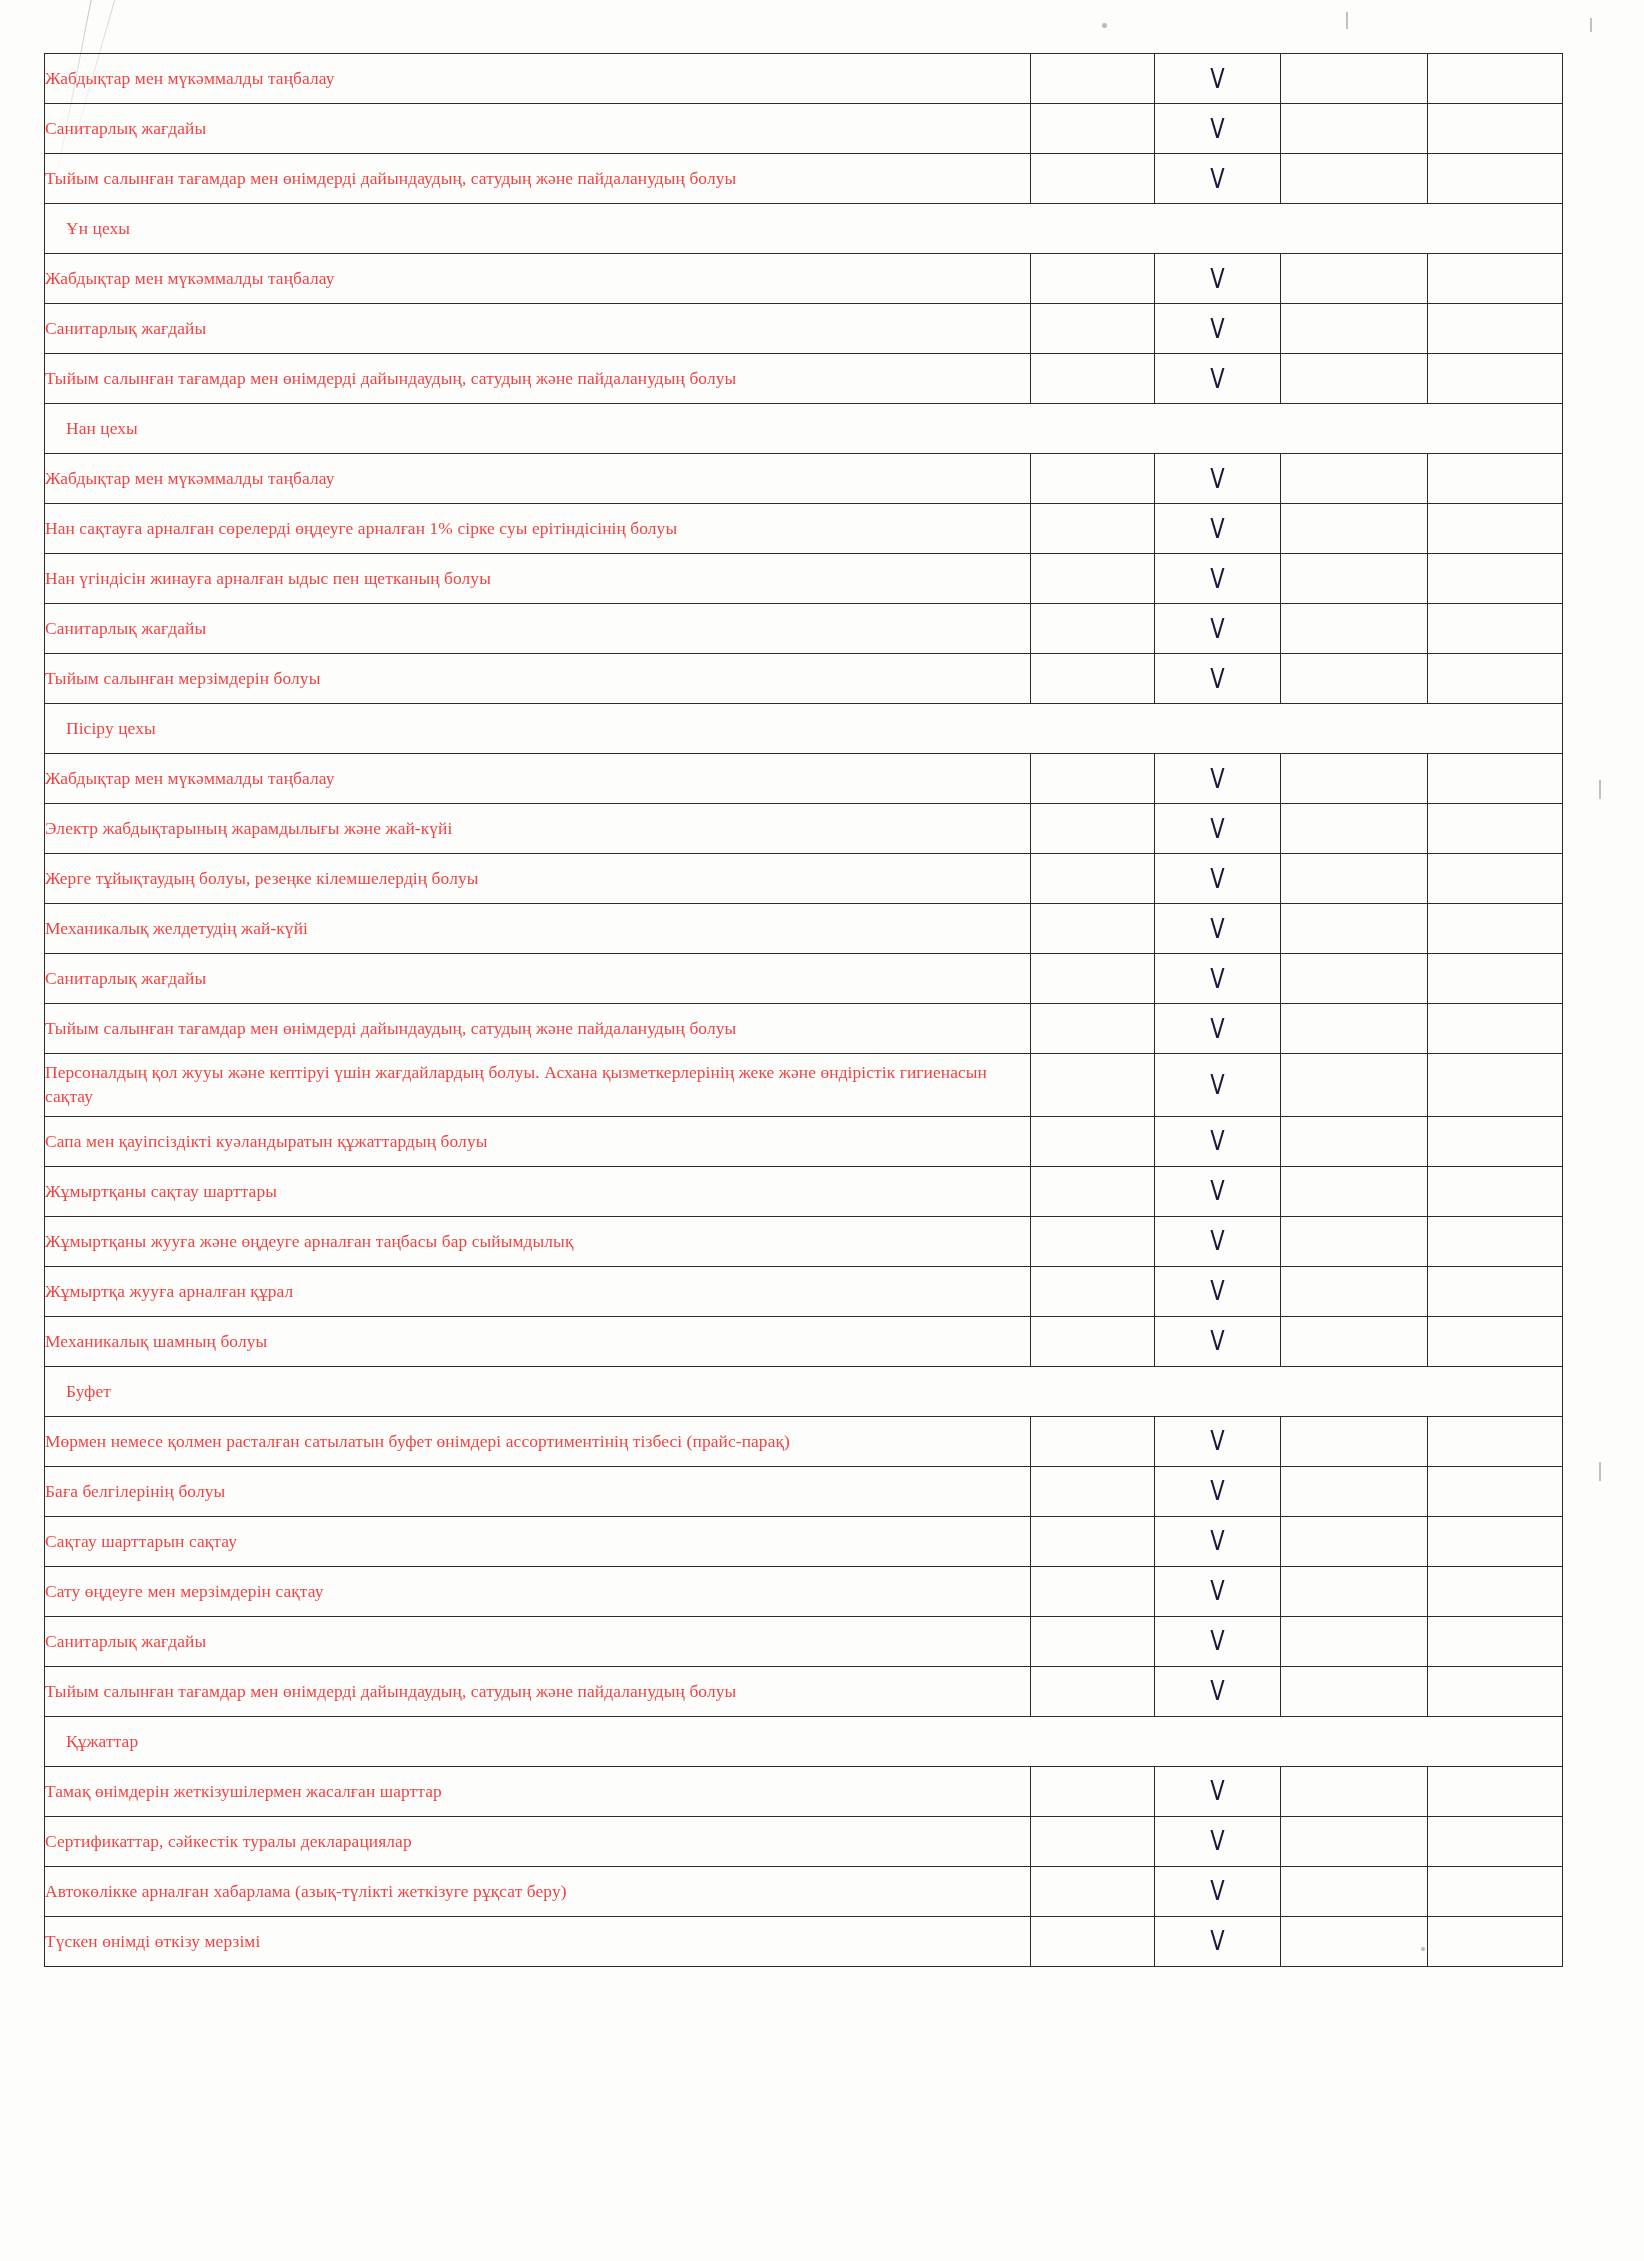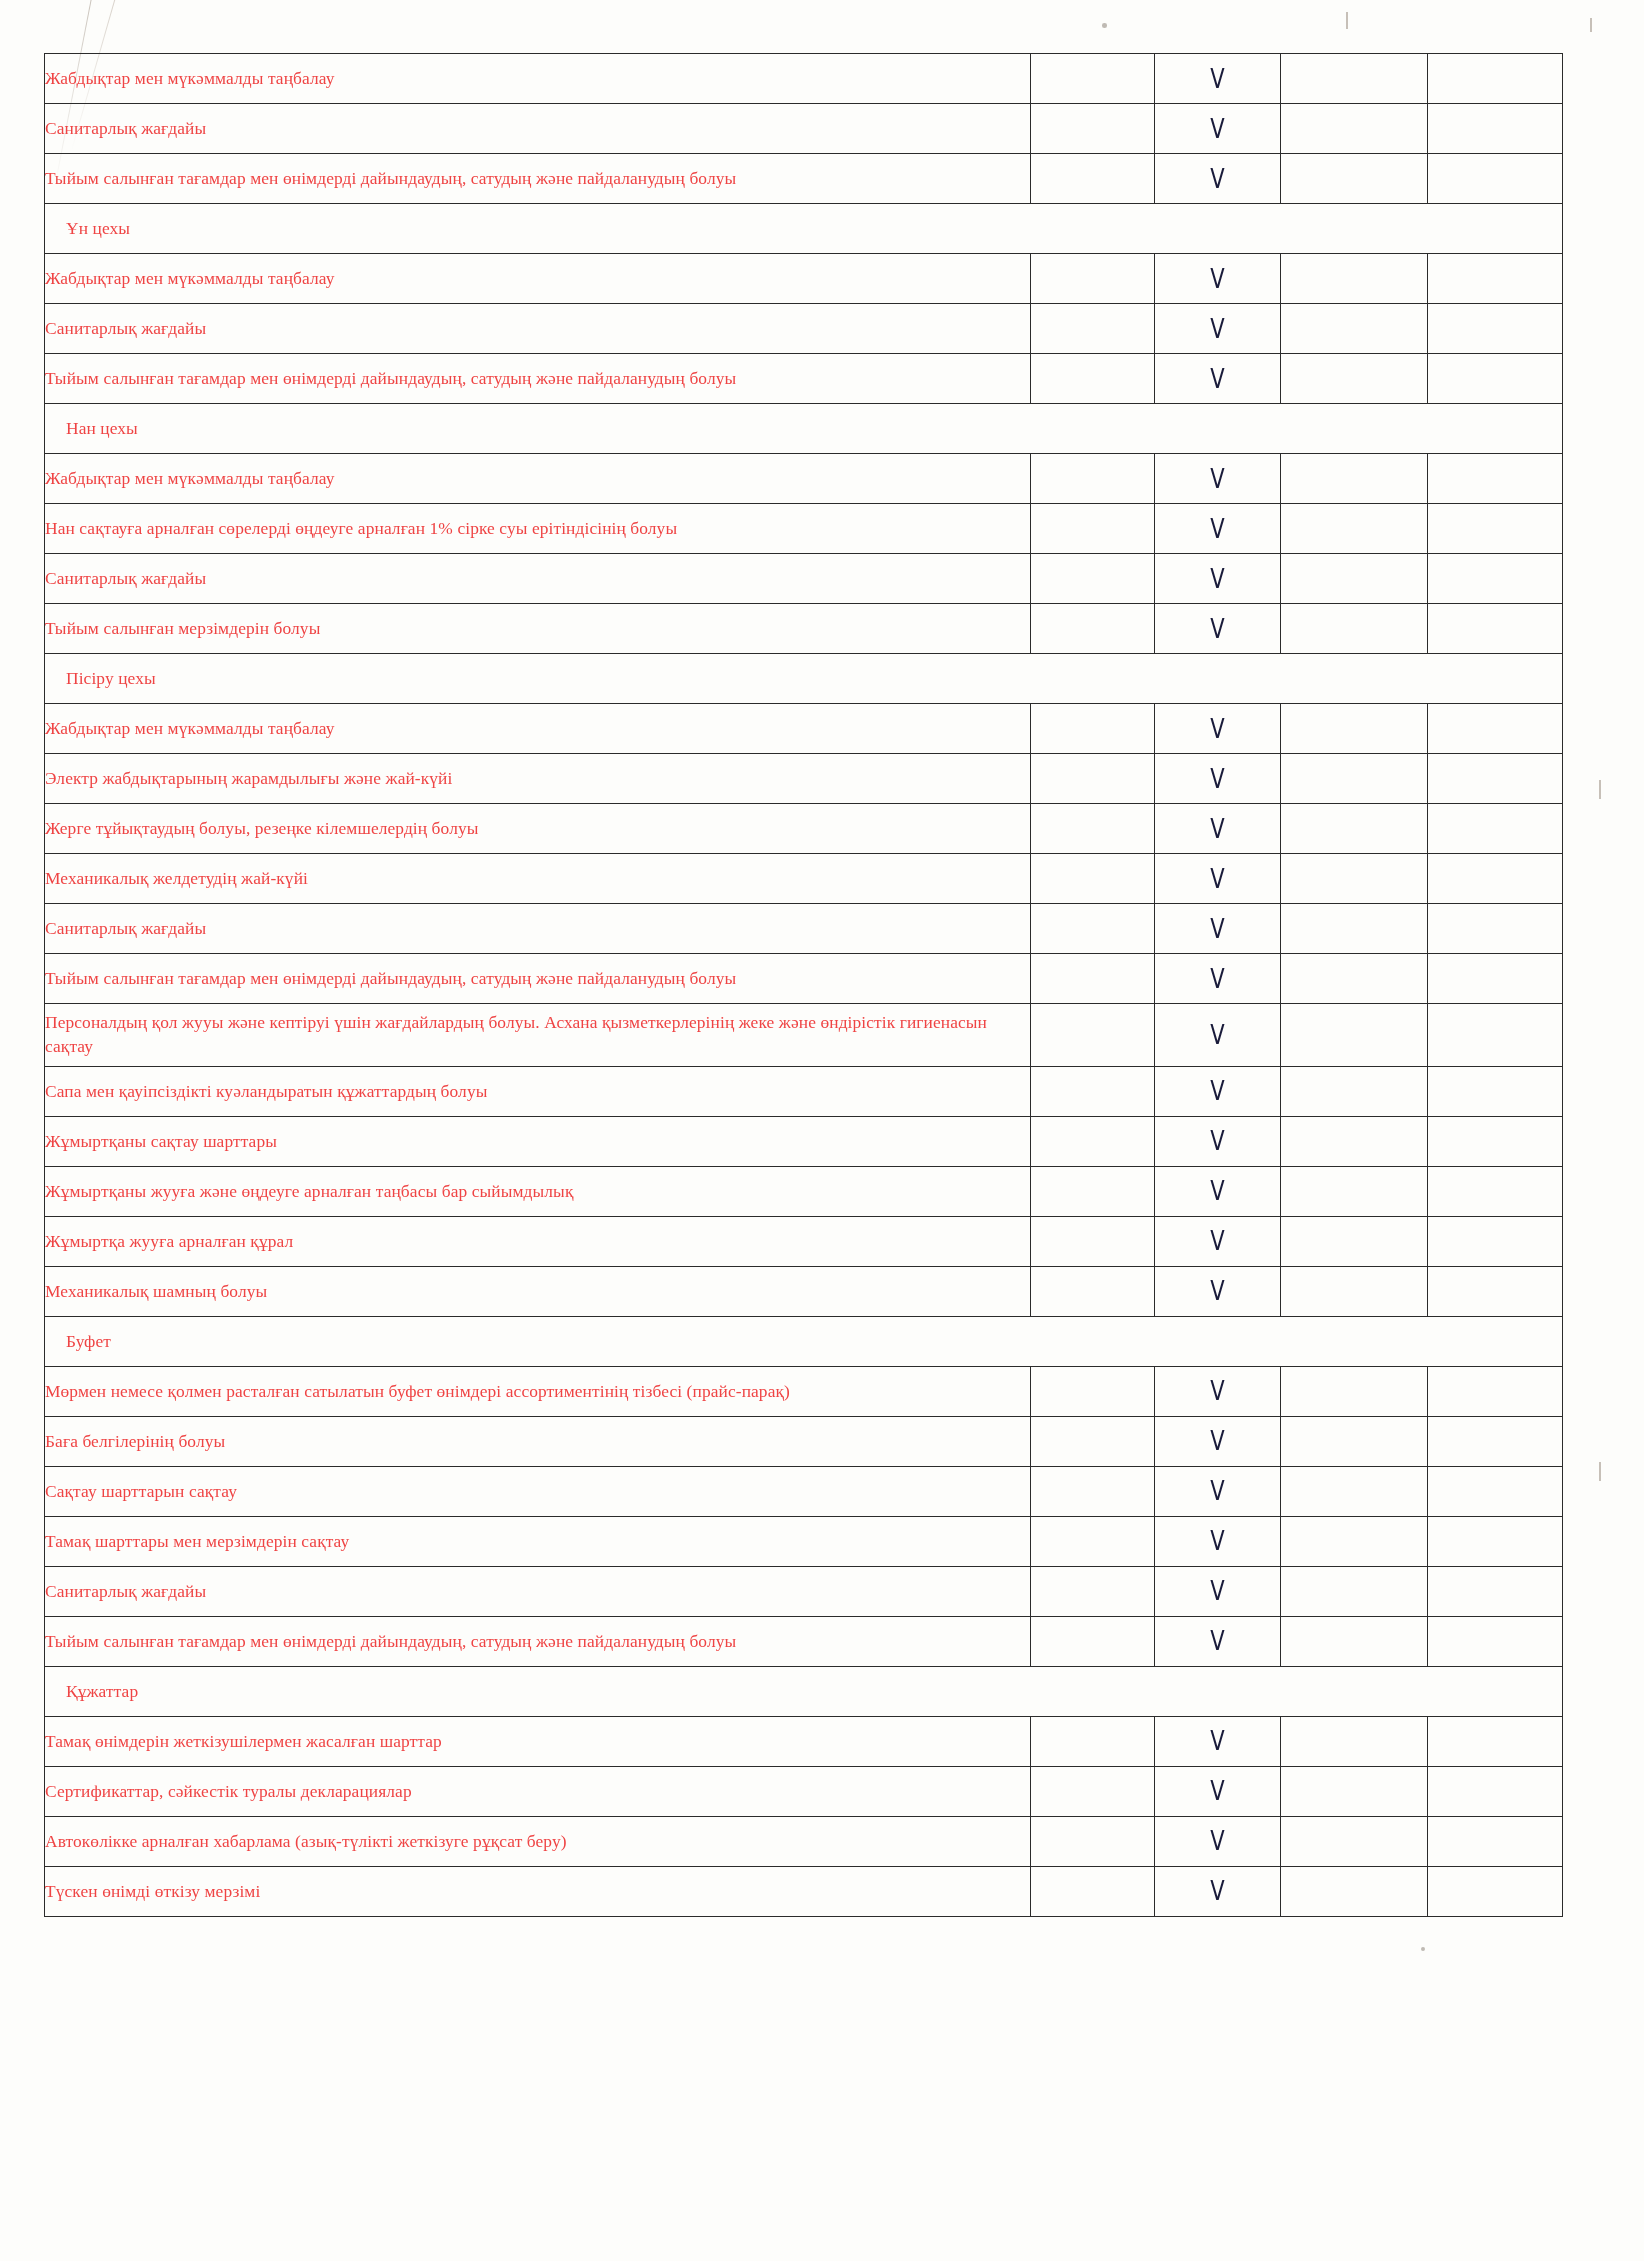--- a/index.html
+++ b/index.html
@@ -202,20 +202,27 @@
           <td></td>
         </tr>
         <tr>
           <td class="c-text">Нан сақтауға арналған сөрелерді өңдеуге арналған 1% сірке суы ерітіндісінің болуы</td>
           <td></td>
           <td class="mark"><span>V</span></td>
           <td></td>
           <td></td>
         </tr>
         <tr>
+          <td class="c-text">Нан үгіндісін жинауға арналған ыдыс пен щетканың болуы</td>
+          <td></td>
+          <td class="mark"><span>V</span></td>
+          <td></td>
+          <td></td>
+        </tr>
+        <tr>
           <td class="c-text">Санитарлық жағдайы</td>
           <td></td>
           <td class="mark"><span>V</span></td>
           <td></td>
           <td></td>
         </tr>
         <tr>
           <td class="c-text">Тыйым салынған мерзімдерін болуы</td>
           <td></td>
           <td class="mark"><span>V</span></td>
@@ -327,21 +334,21 @@
           <td></td>
         </tr>
         <tr>
           <td class="c-text">Сақтау шарттарын сақтау</td>
           <td></td>
           <td class="mark"><span>V</span></td>
           <td></td>
           <td></td>
         </tr>
         <tr>
-          <td class="c-text">Тамақ шарттары мен мерзімдерін сақтау</td>
+          <td class="c-text">Сату өңдеуге мен мерзімдерін сақтау</td>
           <td></td>
           <td class="mark"><span>V</span></td>
           <td></td>
           <td></td>
         </tr>
         <tr>
           <td class="c-text">Санитарлық жағдайы</td>
           <td></td>
           <td class="mark"><span>V</span></td>
           <td></td>

